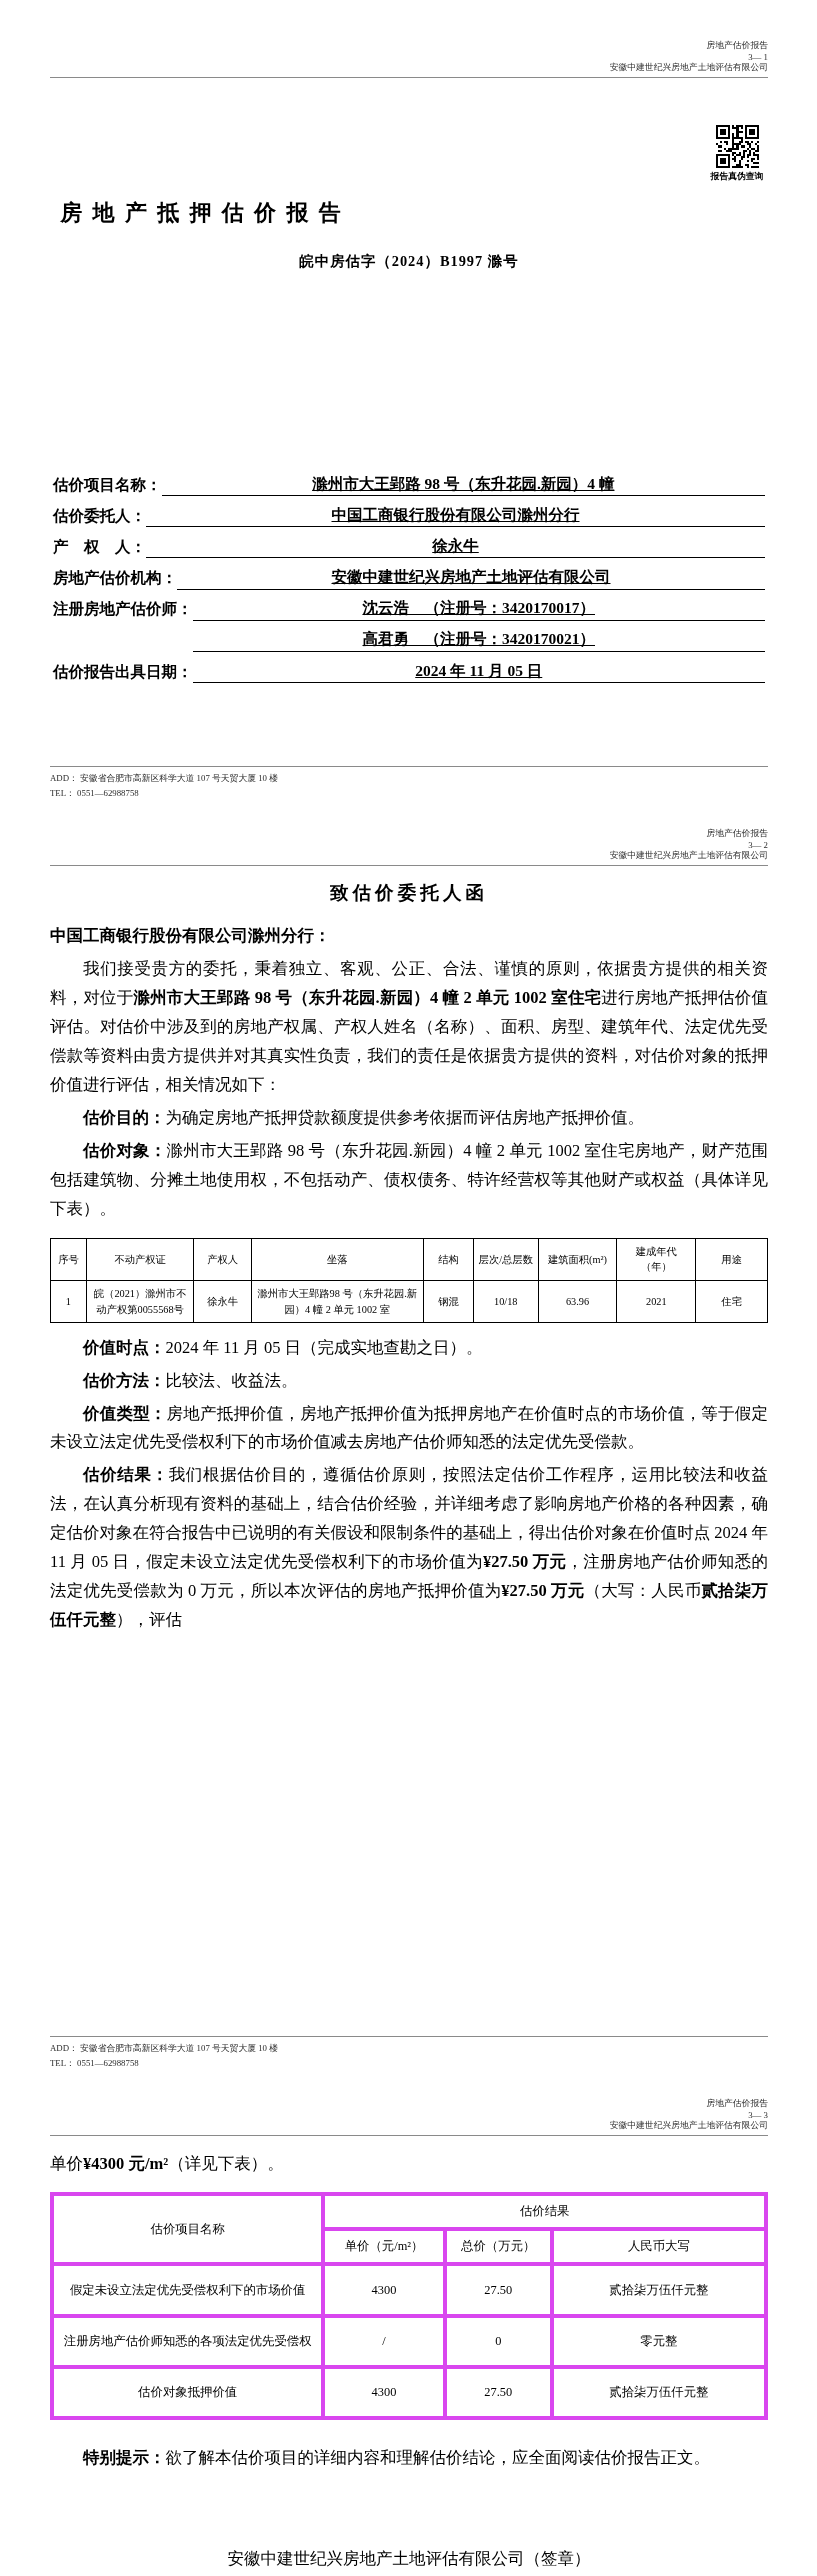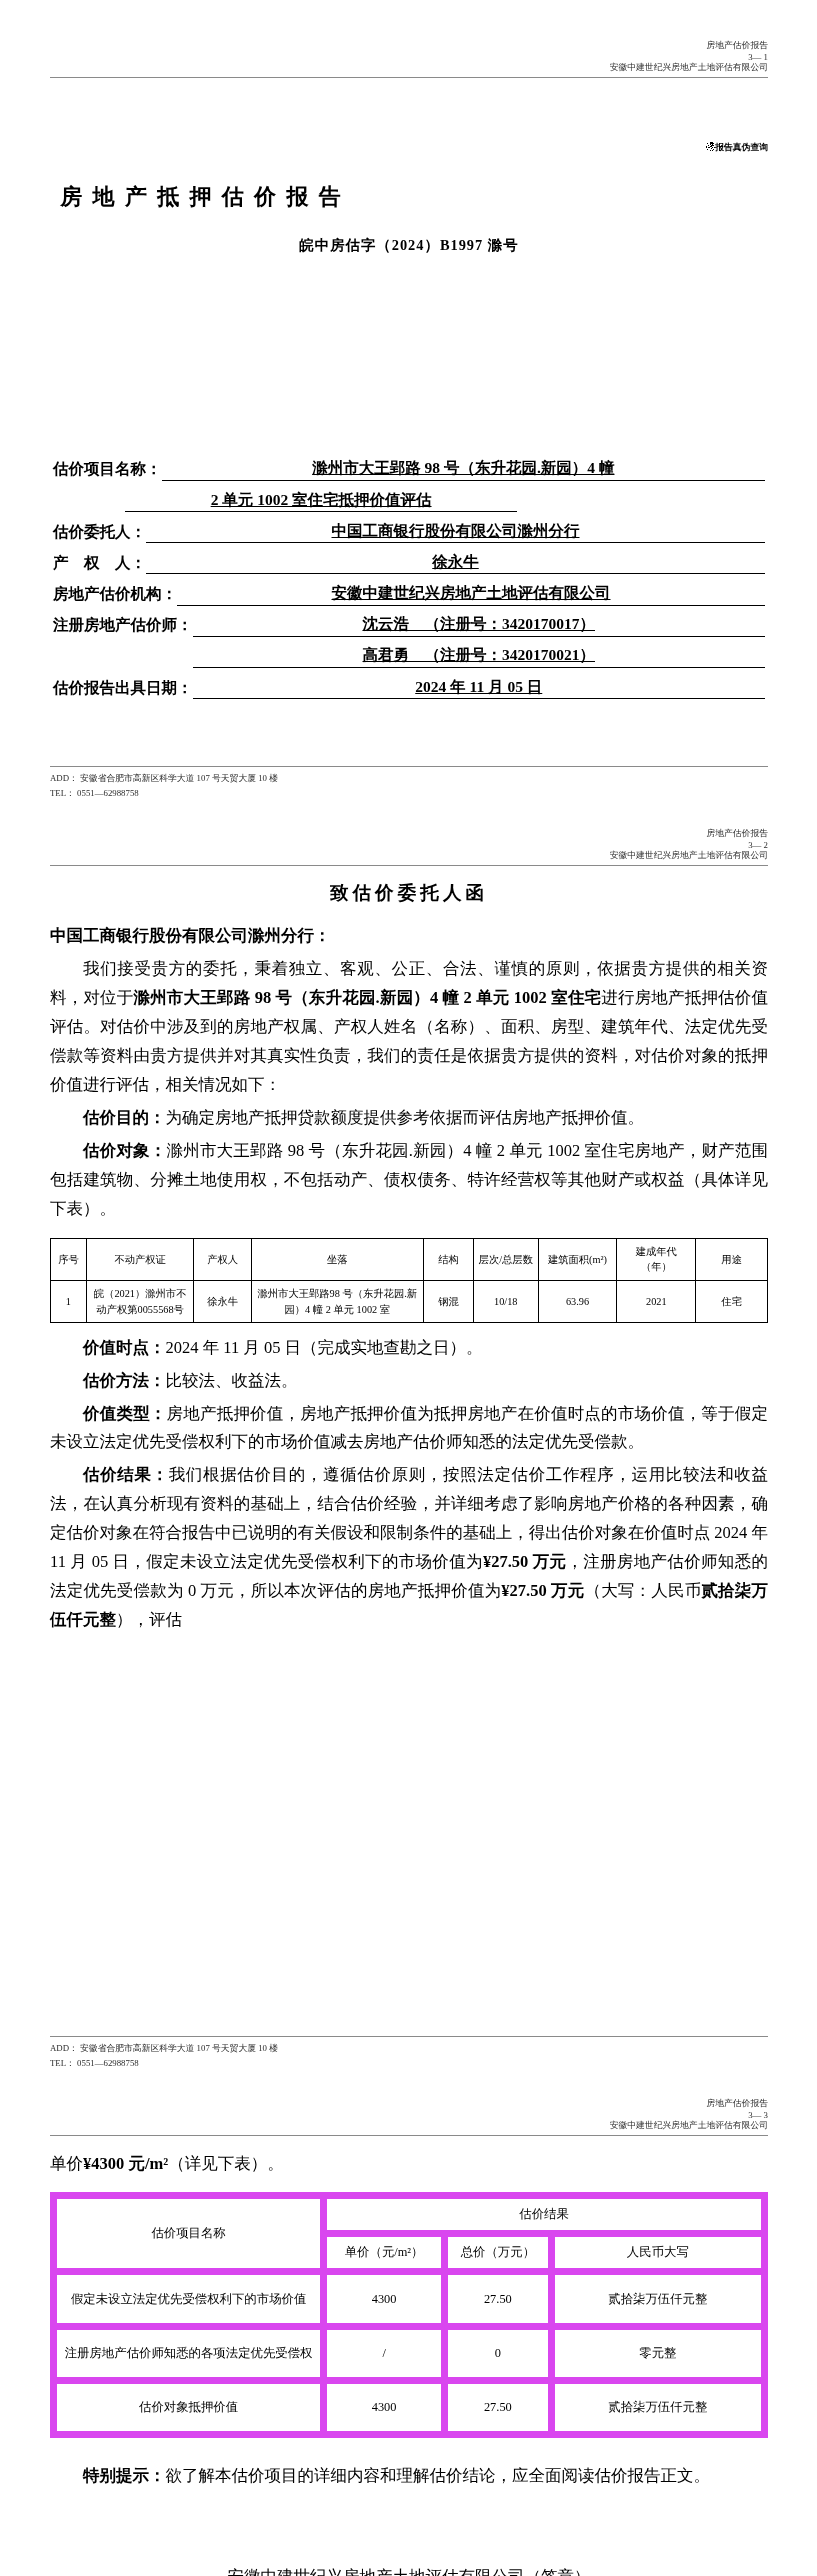--- a/index.html
+++ b/index.html
@@ -32,21 +32,21 @@
   .doc-header .h-mid   { flex:1; text-align:center;white-space:nowrap; }
   .doc-header .h-right { flex:1; text-align:right; white-space:nowrap; }
 
   .doc-footer {
     margin-top:auto;
     border-top:0.5px solid #8a8a8a;
     padding:4.1px 0 13.4px;
     font-size:8.8px; color:#2b2b2b; line-height:1.7;
   }
 
-  .qr-block { align-self:flex-end; margin-top:47px; display:flex; flex-direction:row; align-items:center; width:62px; }
+  .qr-block { align-self:flex-end; margin-top:47px; display:flex; flex-direction:column; align-items:center; width:62px; }
   .qr-caption { font-size:8.8px; font-weight:bold; margin-top:3.1px; white-space:nowrap; }
 
   .report-title { margin-top:14.4px; text-align:left; font-size:22px; font-weight:bold; letter-spacing:10.3px; text-indent:10.3px; }
   .report-no { margin-top:24px; text-align:center; font-size:14.4px; font-weight:bold; letter-spacing:1px; }
 
   .fields { margin-top:202px; font-size:15.5px; font-weight:bold; padding:0 3.1px; }
   .frow { display:flex; align-items:flex-end; margin-bottom:7.7px; line-height:1.45; }
   .flabel { white-space:nowrap; }
   .flabel.ghost { visibility:hidden; }
   .fvalue { flex:1; text-align:center; border-bottom:1px solid #000; padding:0 4.1px; min-height:1.3em;text-decoration:underline; }
@@ -60,21 +60,21 @@
   .no-indent { text-indent:0; }
 
   table { border-collapse:collapse; width:100%; }
   .prop-table { margin:14.4px 0 6.2px; font-size:10.3px; }
   .prop-table td {
     border:1px solid #000; padding:5.2px 3.1px;
     text-align:center; vertical-align:middle; line-height:1.5;
   }
   .result-table { margin-top:13.4px; font-size:12.4px; }
   .result-table td {
-    border:7px solid #d946ef; text-align:center; vertical-align:middle;
+    border:4px solid #d946ef; text-align:center; vertical-align:middle;
     padding:14.4px 5.2px; line-height:1.5;
   }
   .result-table tr.hdr td { padding:6.2px 5.2px; }
 
   .notice { margin-top:24px; }
 
   .signature { margin-top:68px; font-size:16.5px; line-height:2.15; }
   .sig-company { text-align:center; }
   .sig-rep  { text-align:right; padding-right:170px; }
   .sig-date { text-align:right; padding-right:152px; }
@@ -223,23 +223,20 @@
   </div>
 
   <h1 class="report-title">房地产抵押估价报告</h1>
   <div class="report-no">皖中房估字（2024）B1997 滁号</div>
 
   <div class="fields">
     <div class="frow">
       <span class="flabel">估价项目名称：</span>
       <span class="fvalue">滁州市大王郢路 98 号（东升花园.新园）4 幢</span>
     </div>
-    <div class="frow cont">
-      <span class="fvalue">2 单元 1002 室住宅抵押价值评估</span>
-    </div>
     <div class="frow">
       <span class="flabel">估价委托人：</span>
       <span class="fvalue">中国工商银行股份有限公司滁州分行</span>
     </div>
     <div class="frow">
       <span class="flabel">产　权　人：</span>
       <span class="fvalue">徐永牛</span>
     </div>
     <div class="frow">
       <span class="flabel">房地产估价机构：</span>

